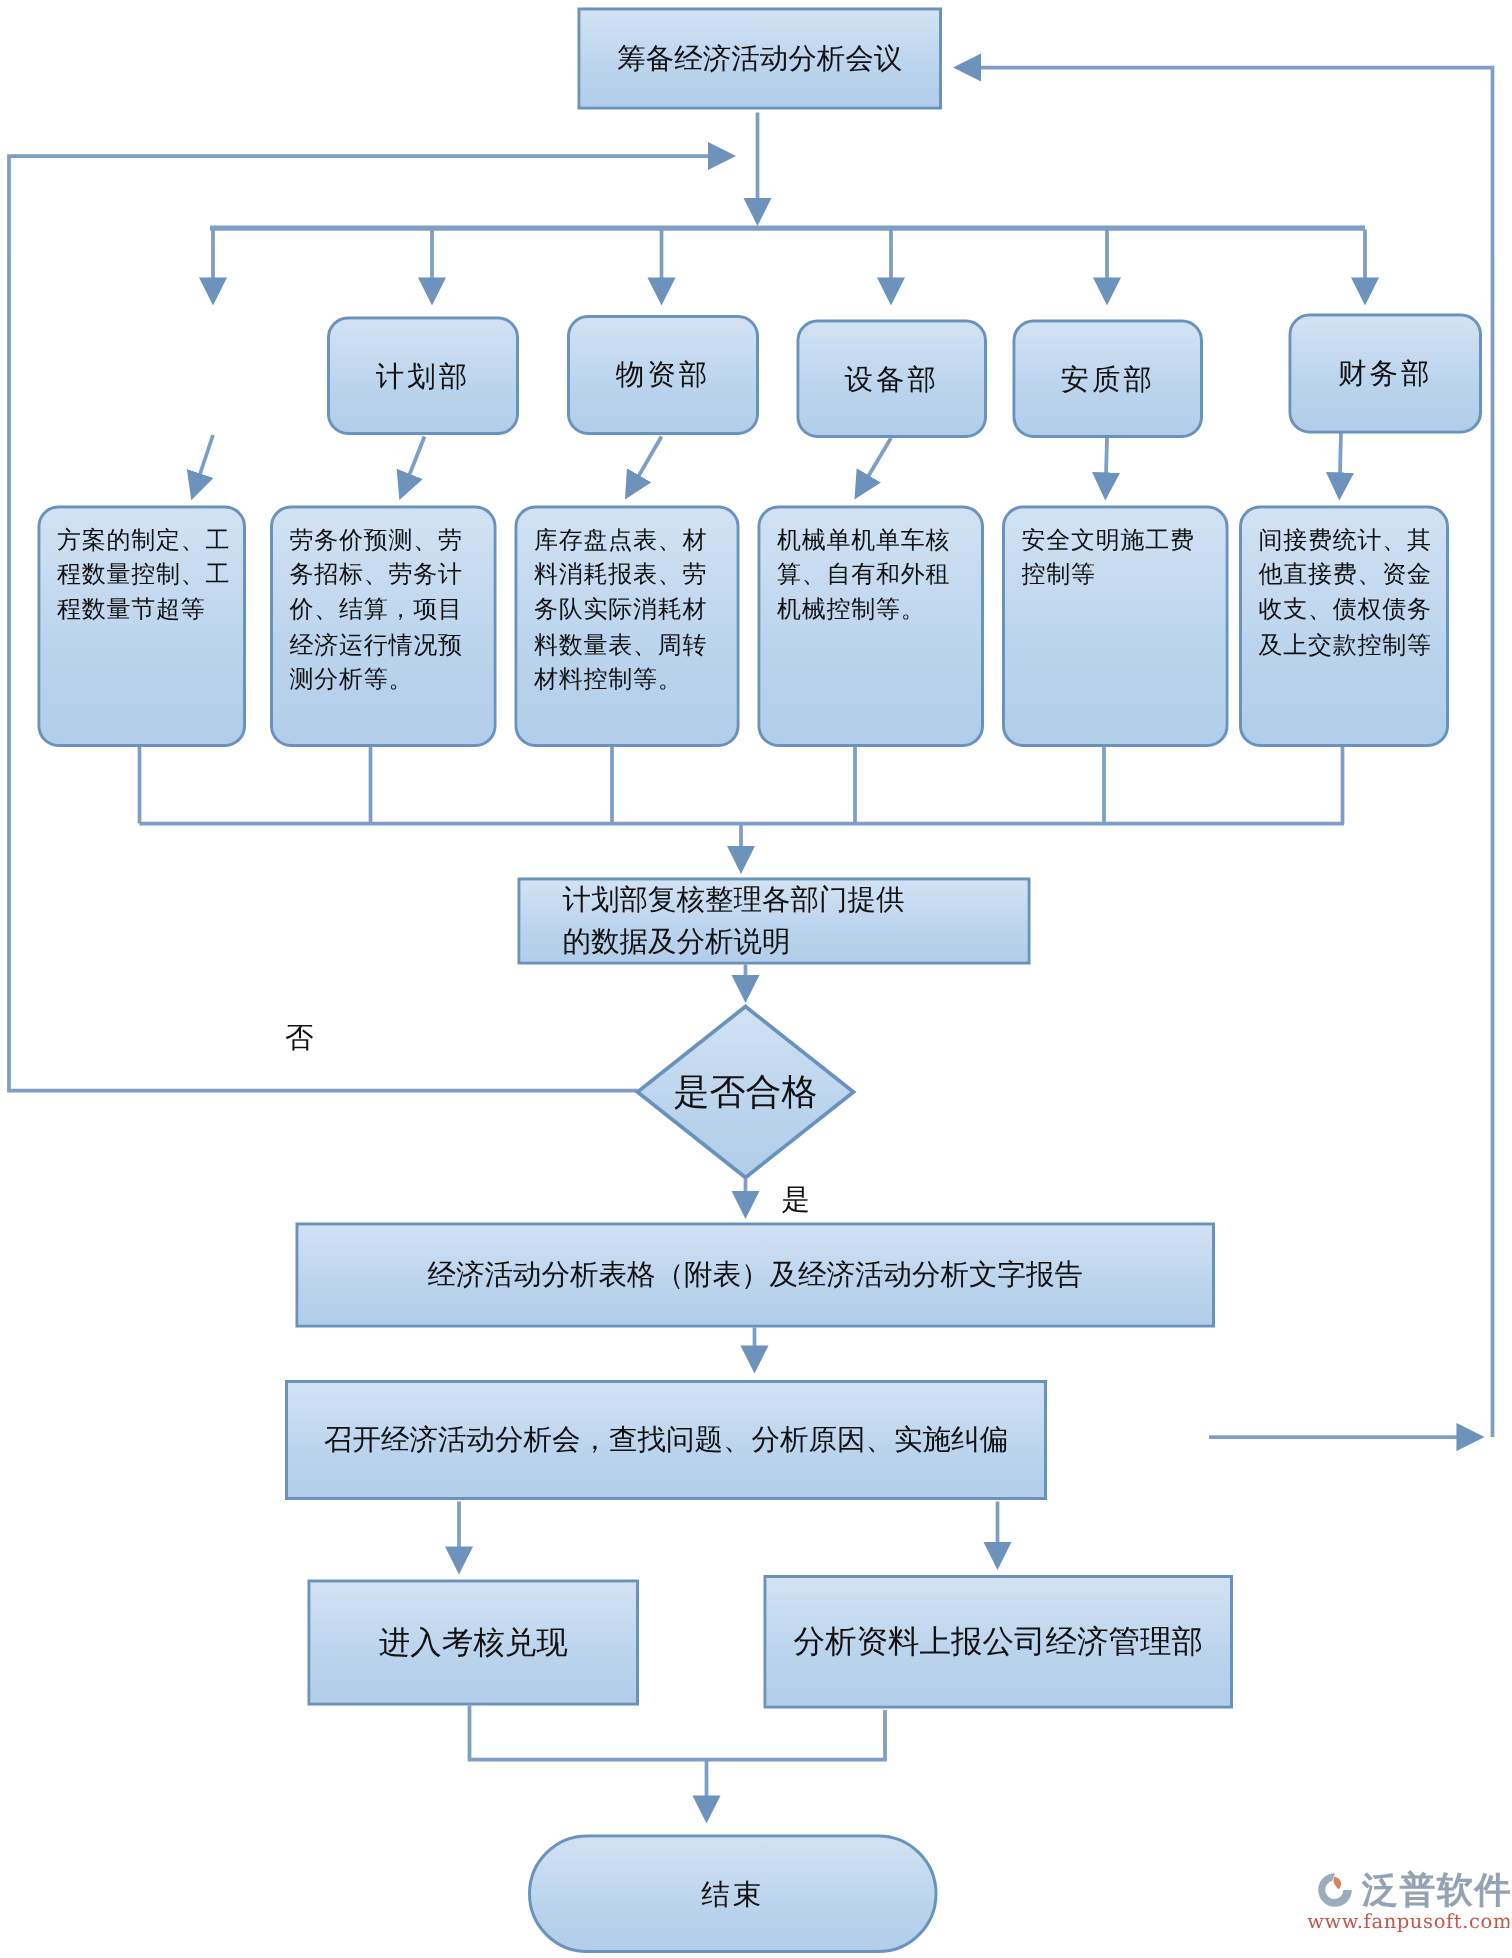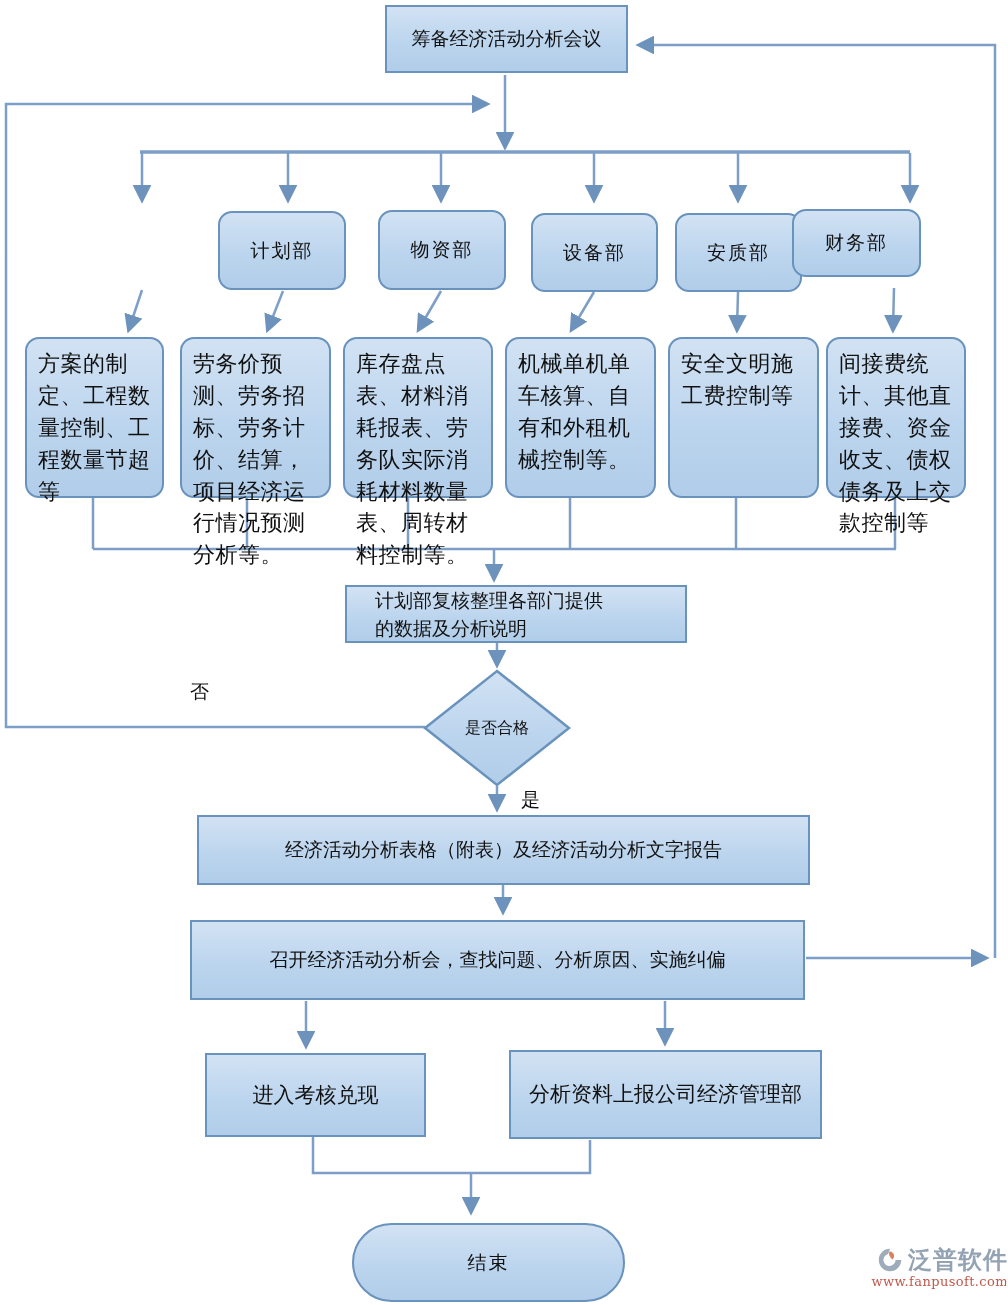--- a/index.html
+++ b/index.html
@@ -12,36 +12,36 @@
   .connectors { position:absolute; left:0; top:0; width:1008px; height:1305px; }
   .node {
     position:absolute; box-sizing:border-box;
     display:flex; align-items:center; justify-content:center; text-align:center;
     background:linear-gradient(180deg,#d2e2f3 0%,#bcd5ee 55%,#b1cde9 100%);
     border:2px solid #6992bd; color:#111;
   }
   .rounded { border-radius:14px; border-width:2.5px; }
   .detail {
     align-items:flex-start; justify-content:flex-end; text-align:left;
-    padding:9px 8px 0 11px; font-size:22px; line-height:1.45; letter-spacing:0.5px;
+    padding:9px 8px 0 11px; font-size:16px; line-height:1.45; letter-spacing:0.5px;
   }
   .dept  { font-size:19px; letter-spacing:2px; }
   .plain { font-size:19px; }
   .review {
     align-items:center; justify-content:flex-start; text-align:left;
     padding:0 70px 0 28px; font-size:19px; line-height:1.5;
   }
   .big { font-size:21px; line-height:1.45;justify-content:center; }
   .stadium { border-radius:40px; font-size:19px; letter-spacing:2px; }
   .floatlabel {
     position:absolute; font-size:19px; background:transparent; color:#111;
   }
   .diamond-label {
     position:absolute; left:425px; top:709px; width:144px; height:38px;
-    display:flex; align-items:center; justify-content:center; font-size:16px;
+    display:flex; align-items:center; justify-content:center; font-size:24px;
   }
   .watermark {
     position:absolute; left:852px; top:1246px; width:156px;
     display:flex; flex-direction:column; align-items:flex-end; line-height:1.1;
   }
   .wm-row { display:flex; align-items:center; }
   .wm-brand { font-size:24px; font-weight:bold; color:#94a3b4; letter-spacing:1px; }
   .wm-url { font-size:13px; color:#c2574a; letter-spacing:0.4px; margin-top:1px;
             font-family:"DejaVu Serif","Liberation Serif",serif; }
 </style>
@@ -141,21 +141,21 @@
   </div>
   <div class="node rounded dept" style="left:378px;top:210px;width:128px;height:80px">
     <span>物资部</span>
   </div>
   <div class="node rounded dept" style="left:531px;top:213px;width:127px;height:79px">
     <span>设备部</span>
   </div>
   <div class="node rounded dept" style="left:675px;top:213px;width:127px;height:79px">
     <span>安质部</span>
   </div>
-  <div class="node rounded dept" style="left:792px;top:209px;width:129px;height:68px">
+  <div class="node rounded dept" style="left:859px;top:209px;width:129px;height:80px">
     <span>财务部</span>
   </div>
 
   <div class="node rounded detail" style="left:25px;top:337px;width:139px;height:161px">
     <span>方案的制定、工程数量控制、工程数量节超等</span>
   </div>
   <div class="node rounded detail" style="left:180px;top:337px;width:151px;height:161px">
     <span>劳务价预测、劳务招标、劳务计价、结算，项目经济运行情况预测分析等。</span>
   </div>
   <div class="node rounded detail" style="left:343px;top:337px;width:150px;height:161px">
@@ -182,21 +182,21 @@
     <span>否</span>
   </div>
   <div class="floatlabel" style="left:521px;top:787px">
     <span>是</span>
   </div>
 
   <div class="node plain" style="left:197px;top:815px;width:613px;height:70px">
     <span>经济活动分析表格（附表）及经济活动分析文字报告</span>
   </div>
 
-  <div class="node plain" style="left:190px;top:920px;width:615px;height:80px">
+  <div class="node plain" style="left:190px;top:920px;width:508px;height:80px">
     <span>召开经济活动分析会，查找问题、分析原因、实施纠偏</span>
   </div>
 
   <div class="node big" style="left:205px;top:1053px;width:221px;height:84px">
     <span>进入考核兑现</span>
   </div>
 
   <div class="node big" style="left:509px;top:1050px;width:313px;height:89px;padding:0 12px">
     <span>分析资料上报公司经济管理部</span>
   </div>

